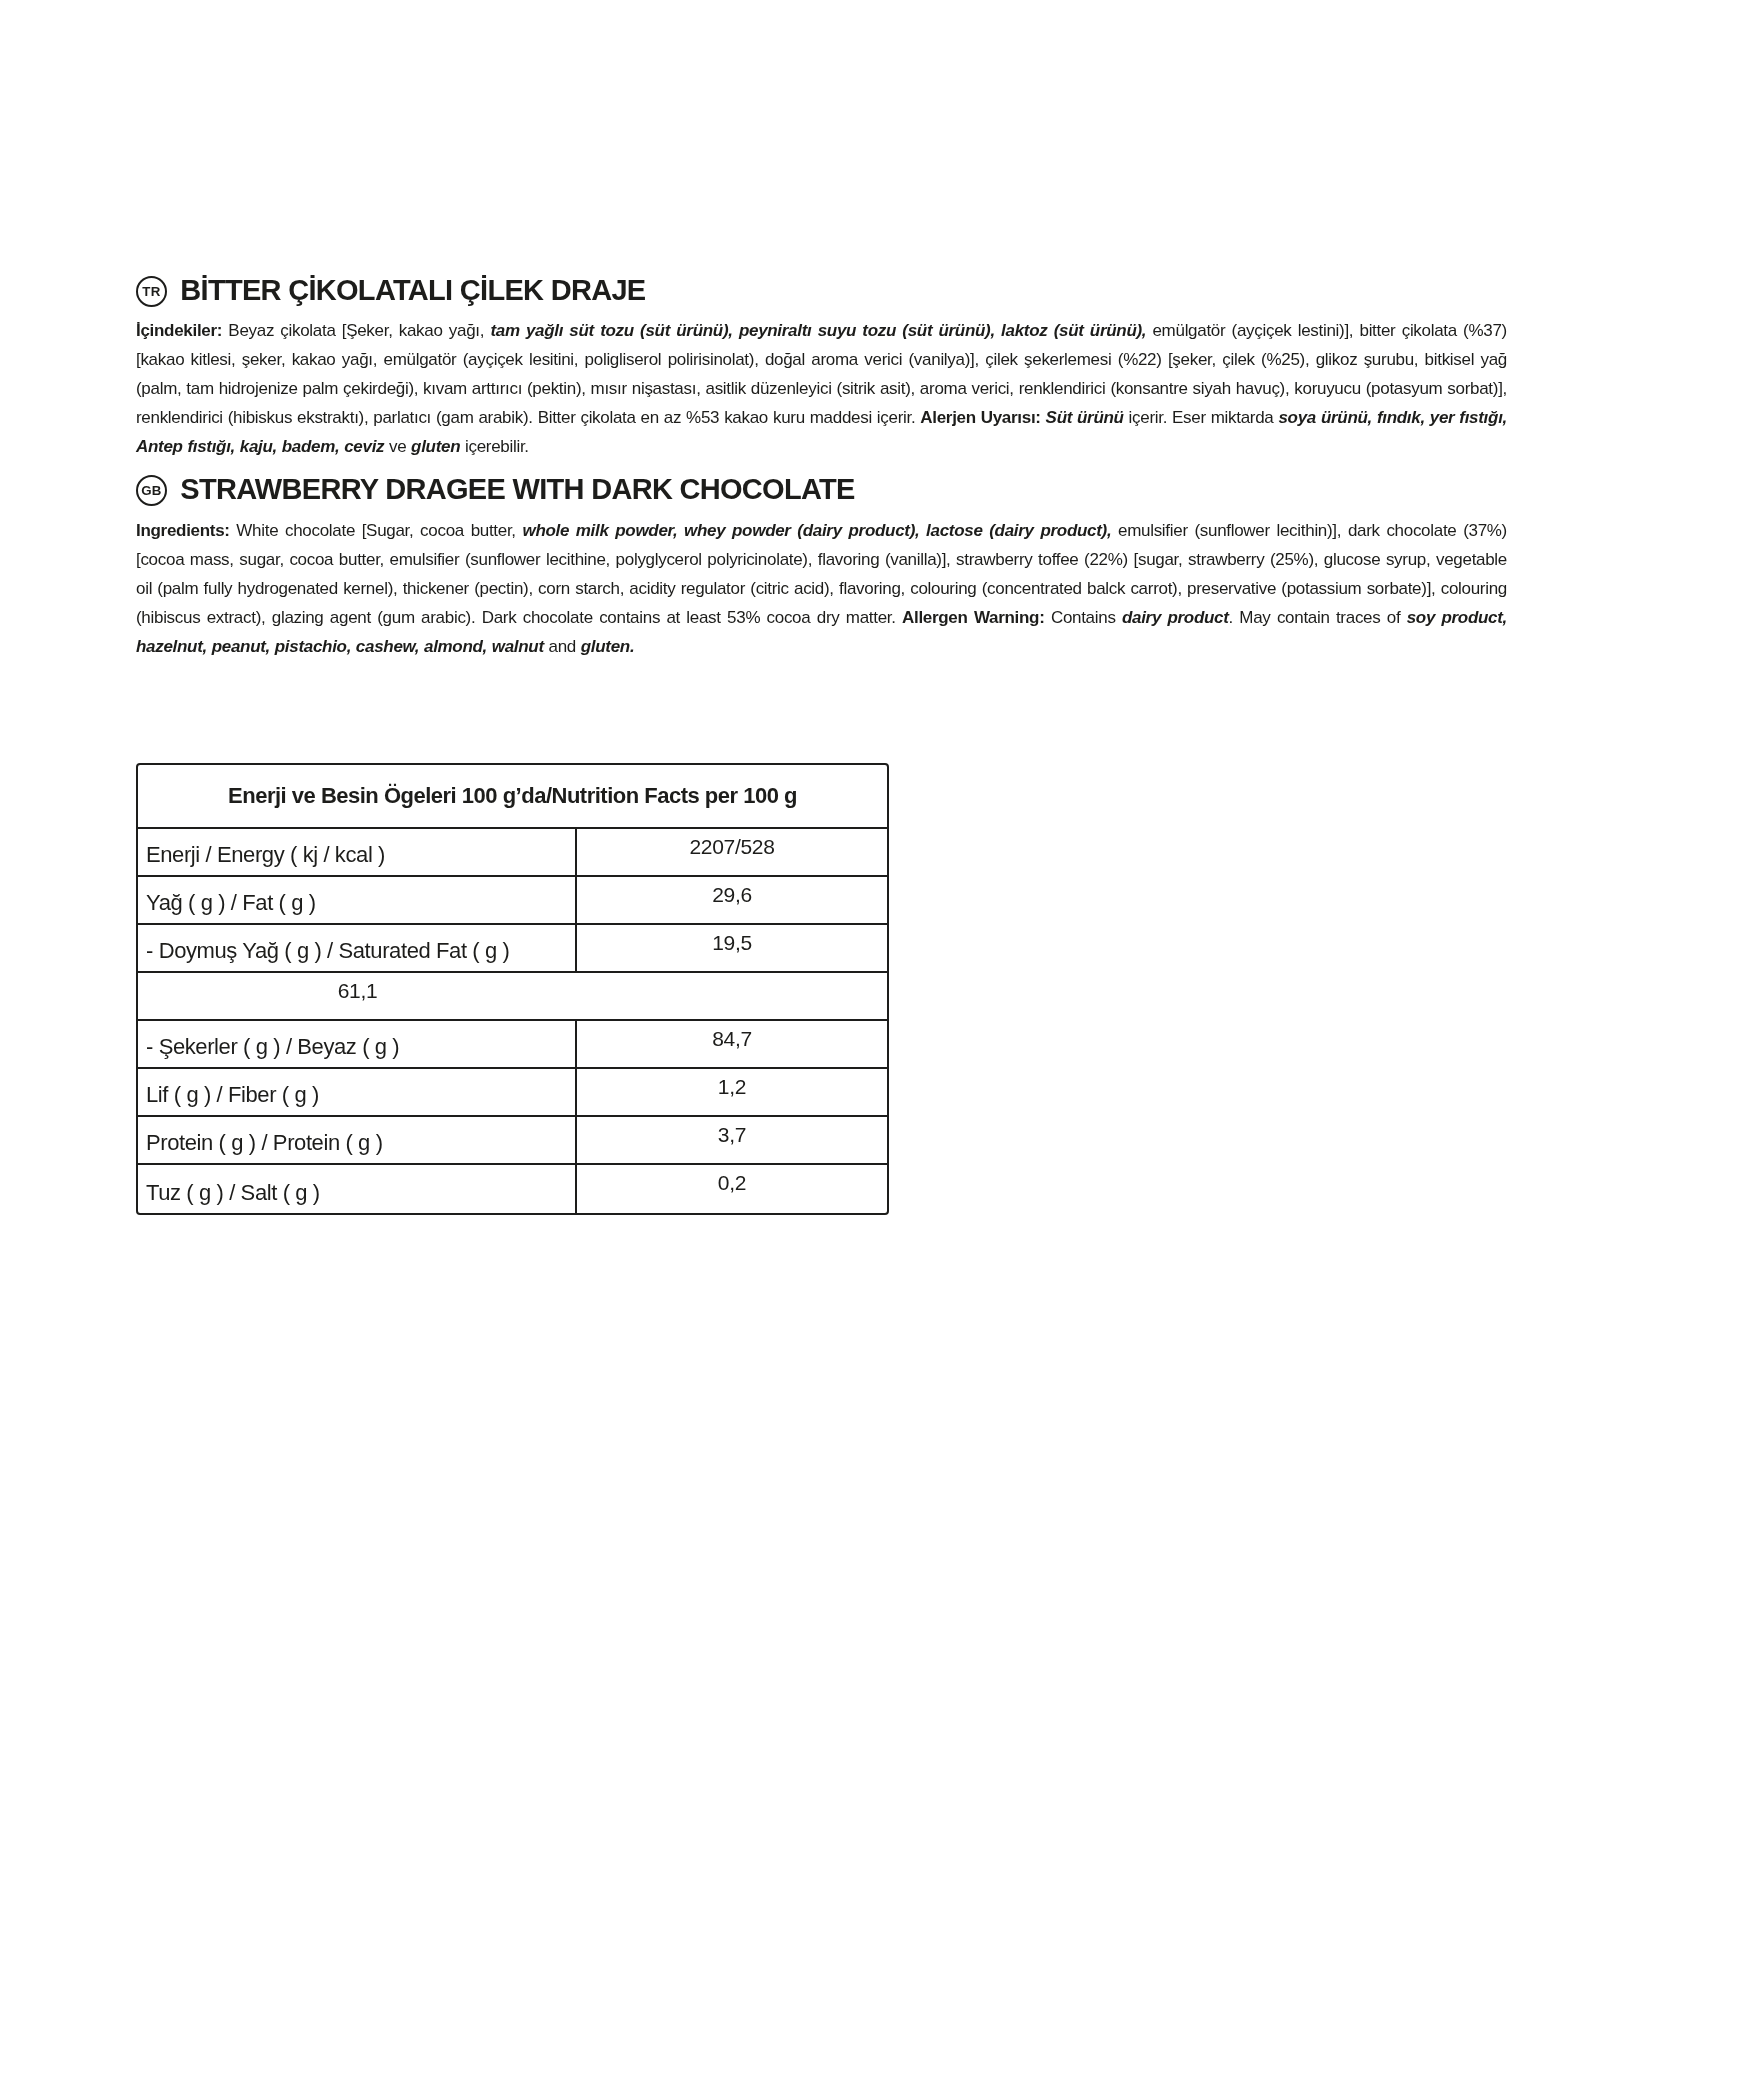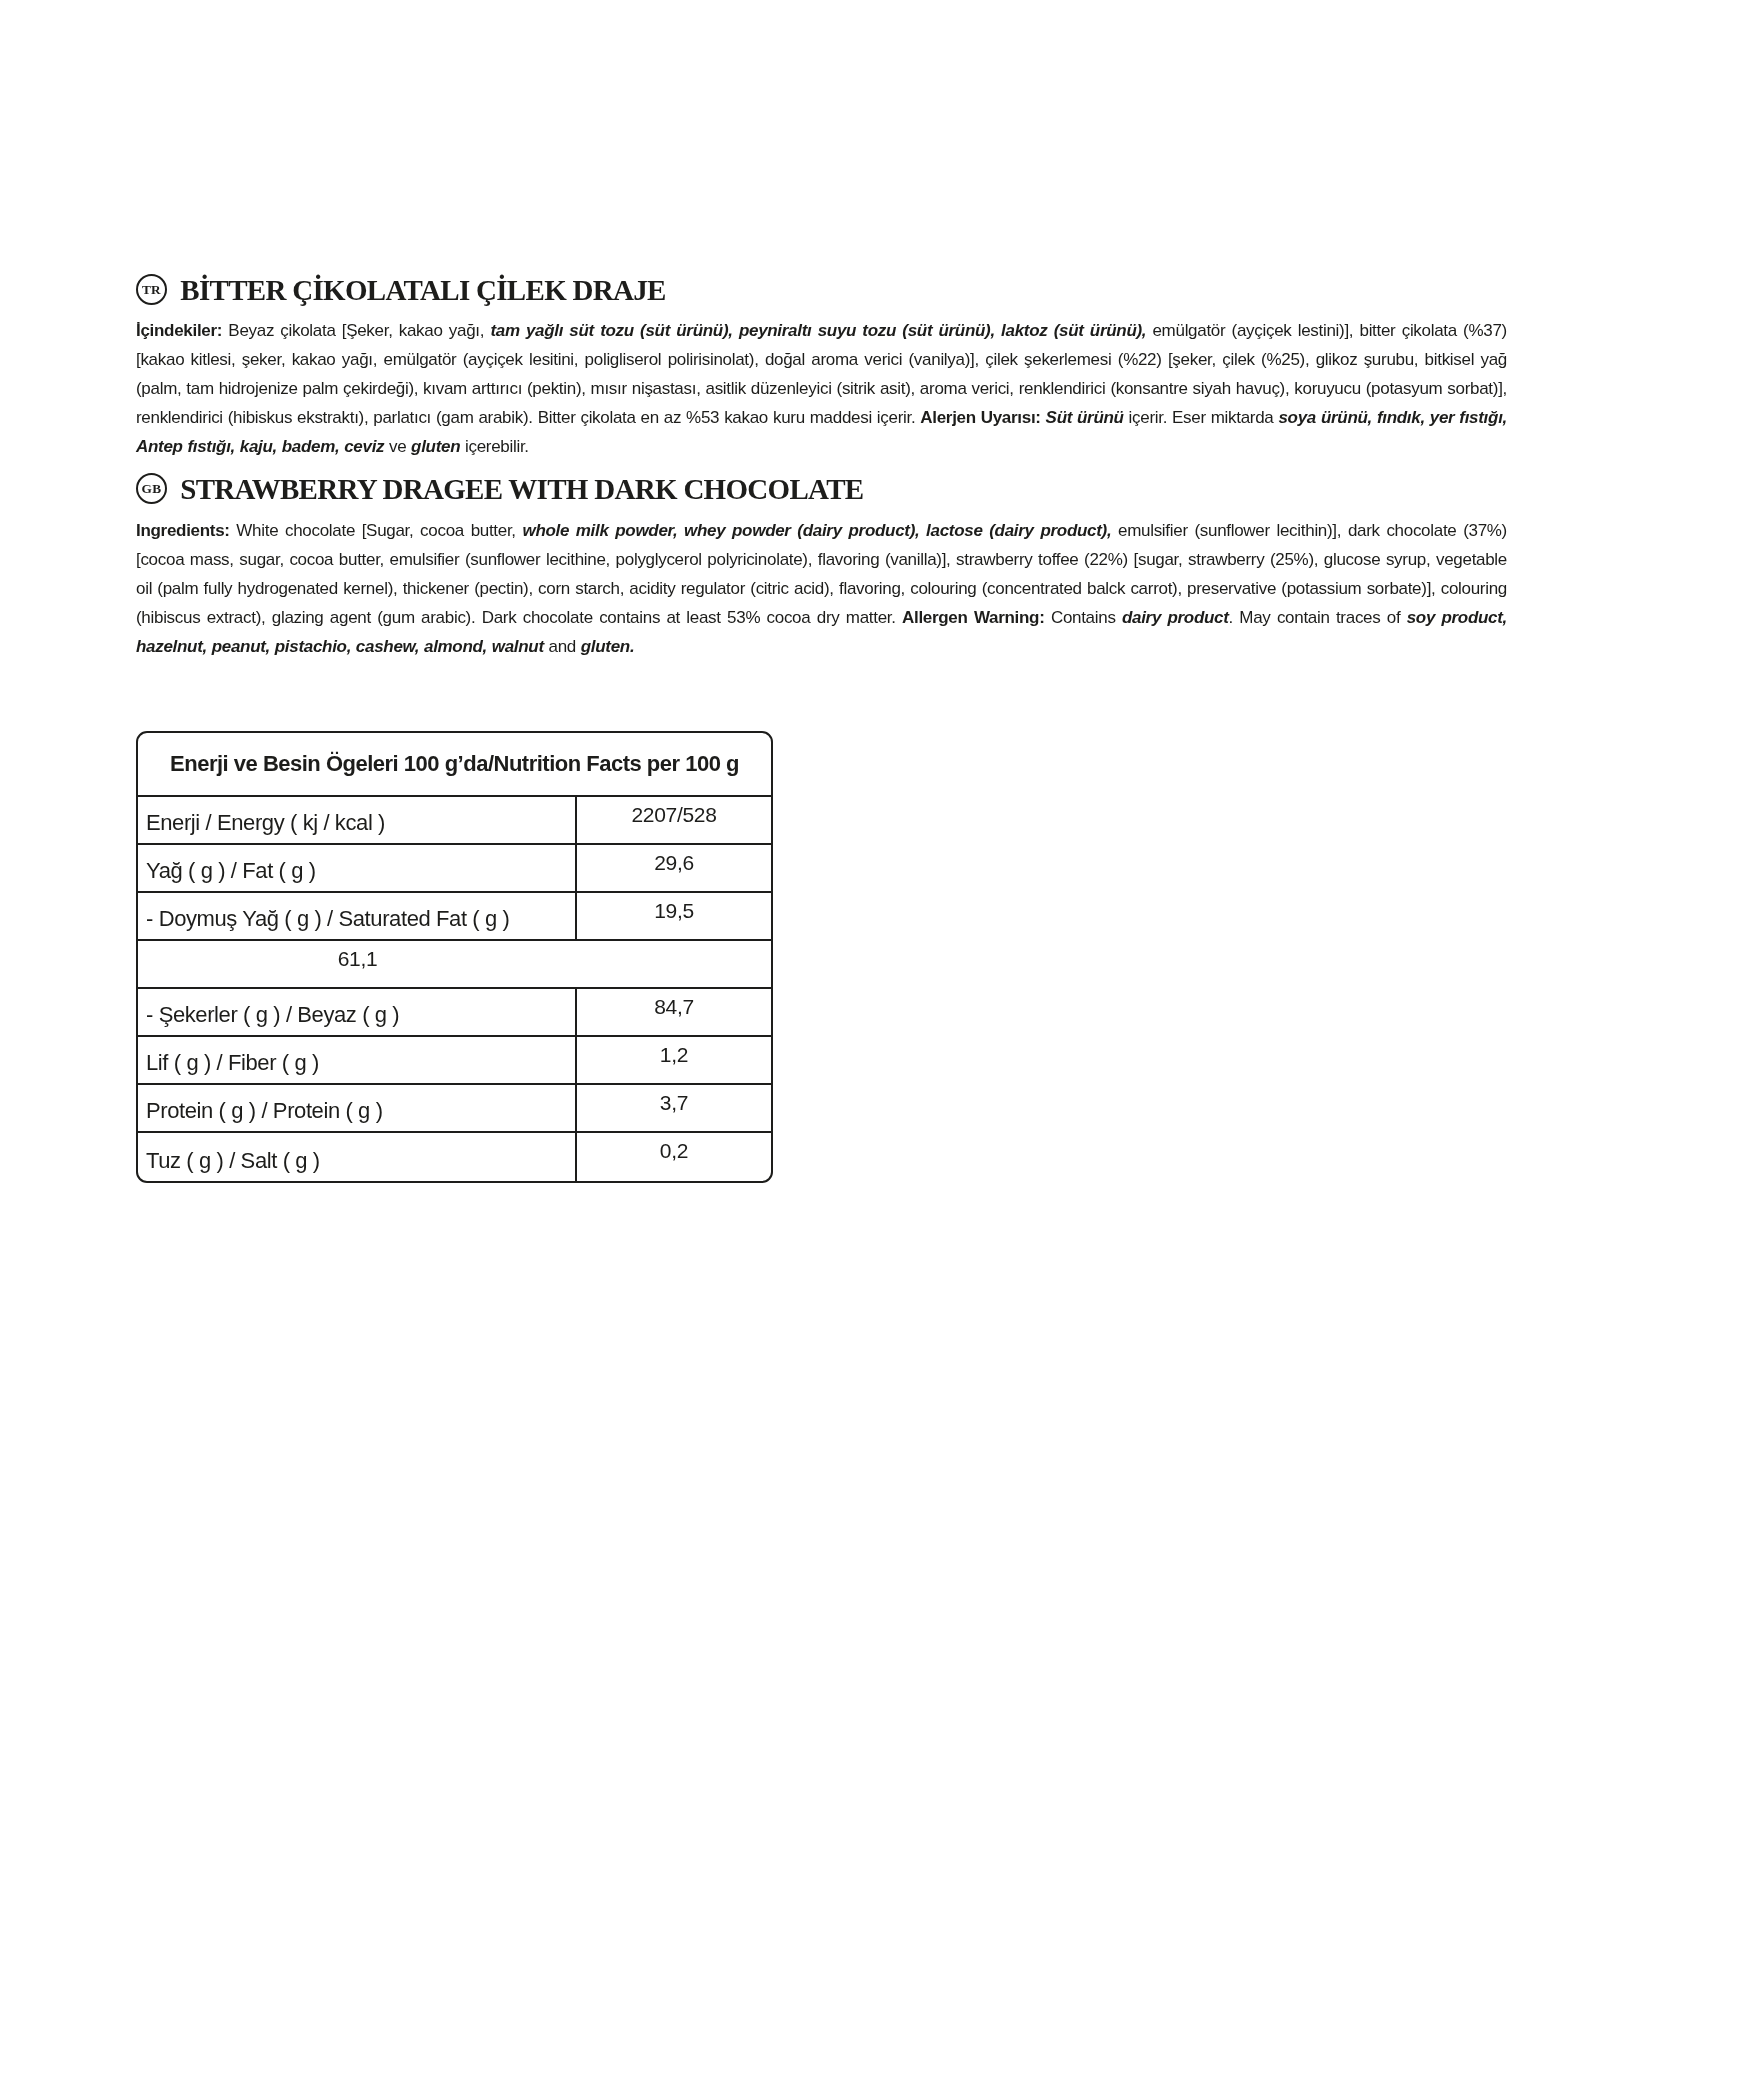--- a/index.html
+++ b/index.html
@@ -4,41 +4,41 @@
 <style>
   * { margin:0; padding:0; box-sizing:border-box; }
   html,body { background:#ffffff; }
   body {
     width:1760px; height:2077px; position:relative;
     font-family:"Liberation Sans", sans-serif;
     color:#1d1d1b;
   }
   .content { position:absolute; left:136px; top:274px; width:1371px; }
 
-  .section-header { display:flex; align-items:flex-start; gap:13.3px; height:33px;font-family:Liberation Serif, serif; }
+  .section-header { display:flex; align-items:flex-end; gap:13.3px; height:33px; }
   .lang-badge {
     width:31px; height:31px; border:2.7px solid #1d1d1b; border-radius:50%;
     display:flex; align-items:center; justify-content:center;
     font-weight:700; font-size:13.3px; letter-spacing:0.3px; flex:0 0 auto;
   }
   .section-title { font-size:29px; font-weight:700; letter-spacing:-0.7px; white-space:nowrap; }
 
   .ingredients {
     margin-top:9.3px; font-size:17px; line-height:29px;
     text-align:justify; letter-spacing:-0.3px; word-spacing:0.3px;
   }
   .seg-regular { font-weight:400; }
   .seg-bold { font-weight:700; }
   .seg-bolditalic { font-weight:700; font-style:italic; }
 
   .section-gb { margin-top:12px; }
 
   .nutrition-table {
-    margin-top:70px; width:637px;
-    border:2.7px solid #1d1d1b; border-radius:11px;
+    margin-top:102px; width:753px;
+    border:2.7px solid #1d1d1b; border-radius:4px;
     overflow:hidden; background:#fff;
   }
   .nutrition-header {
     height:64px; display:flex; align-items:center; justify-content:center;
     font-weight:700; font-size:22px; letter-spacing:-0.5px;
     border-bottom:2.7px solid #1d1d1b; padding:0 6.6px; white-space:nowrap;
   }
   .n-row { display:grid; grid-template-columns:439px 1fr; height:48px; border-bottom:2px solid #1d1d1b; }
   .n-row:last-child { border-bottom:none; }
   .n-label {

